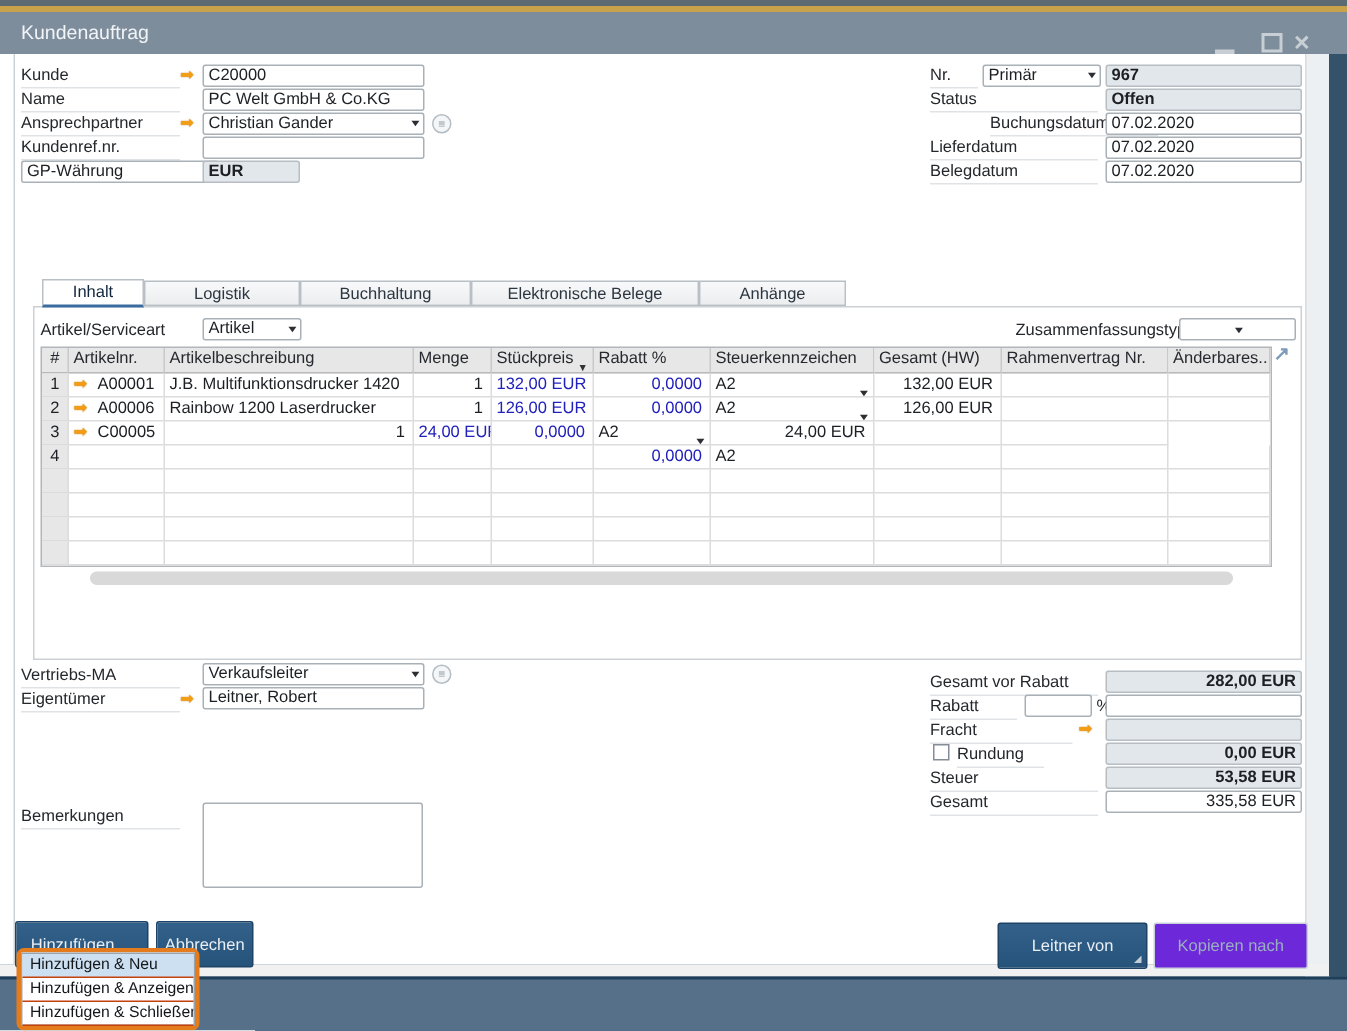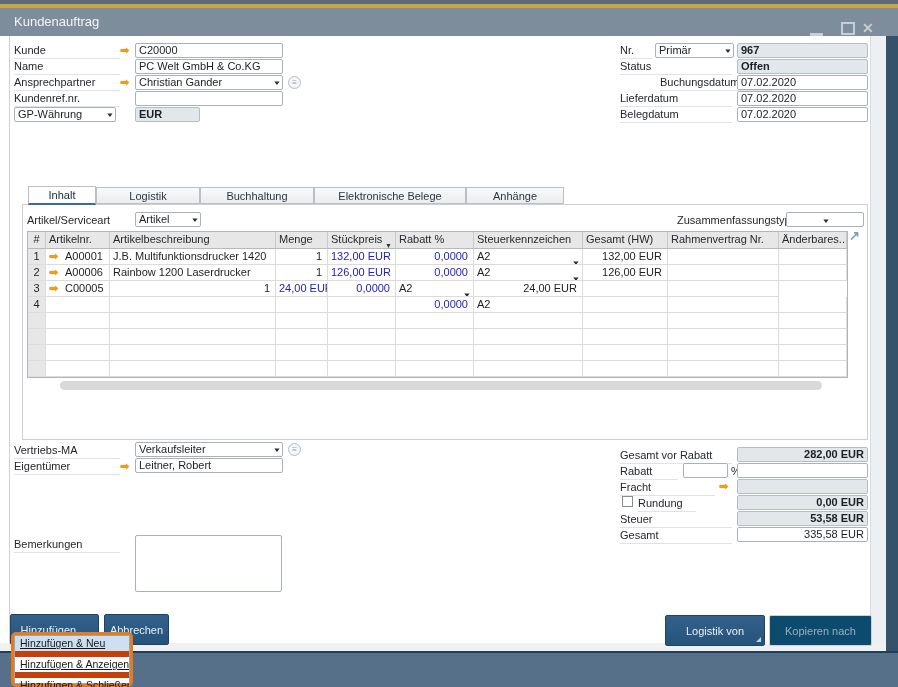--- a/index.html
+++ b/index.html
@@ -49,26 +49,26 @@
   .td.blue{color:#2121bd;}
   .cell-flex{display:flex;align-items:center;gap:3px;}
   .cell-flex .lnk{position:static;}
   .td .cell-caret{position:absolute;right:3px;top:5px;}
   .hdr-filter::before{content:"▼";font-size:7px;color:#333;}
   .expand{left:849px;top:229px;width:14px;height:14px;color:#7d9cba;font-weight:bold;font-size:13px;line-height:14px;z-index:2;}
   .expand::before{content:"↗";}
   .hscroll{left:60px;top:381px;width:762px;height:9px;background:#d9d9d9;border-radius:5px;}
   
   .btn{position:absolute;height:31px;background:linear-gradient(#33618a,#26537a);color:#e9eff4;display:flex;align-items:center;justify-content:center;border:1px solid #1d4466;border-radius:2px;box-sizing:border-box;}
-  .btn.disabled{background:#0c4a6e;color:#9ab0c0;border-color:#c9d2da;text-align:center;}
+  .btn.disabled{background:#6d28d9;color:#9ab0c0;border-color:#c9d2da;text-align:center;}
   .corner{position:absolute;right:3px;bottom:3px;width:0;height:0;border-left:5px solid transparent;border-bottom:5px solid #c2cdd6;}
   
   .popup{position:absolute;left:11px;top:632px;width:122px;height:55px;border:3px solid #e47c1d;border-radius:5px;background:#fff;box-sizing:border-box;z-index:20;}
   .menu{position:absolute;left:0;top:0;right:0;bottom:0;border:1px solid #9aa4ad;background:#fff;box-sizing:border-box;}
-  .mi{height:15px;line-height:15px;font-size:10.5px;padding-left:5px;border-bottom:6px solid #c2410c;white-space:nowrap;overflow:hidden;color:#14171a;text-decoration:underline;}
+  .mi{height:15px;line-height:15px;font-size:10.5px;padding-left:5px;border-bottom:1px solid #c2410c;white-space:nowrap;overflow:hidden;color:#14171a;}
   .mi.sel{background:#cde0f2;}
   .textarea{position:absolute;box-sizing:border-box;border:1px solid #a9b1b8;background:#fff;border-radius:2px;}
 </style>
 </head>
 <body>
 
 <div class="screen">
 
   <div class="abs top-dark"></div>
   <div class="abs gold"></div>
@@ -96,21 +96,21 @@
   <span class="lnk" style="left:120px;top:76px;"></span>
   <div class="fld dd" style="left:135px;top:75px;width:148px;">
     <span class="val">Christian Gander</span>
     <span class="caret"></span>
   </div>
   <span class="circ" style="left:288px;top:76px;"></span>
 
   <div class="lbl" style="left:14px;top:92px;width:106px;">Kundenref.nr.</div>
   <div class="fld" style="left:135px;top:91px;width:148px;"></div>
 
-  <div class="fld dd" style="left:14px;top:107px;width:102px;">
+  <div class="fld dd" style="left:14px;top:107px;width:132px;">
     <span class="val">GP-Währung</span>
     <span class="caret"></span>
   </div>
   <div class="fld ro" style="left:135px;top:107px;width:65px;">EUR</div>
 
   <div class="lbl" style="left:620px;top:44px;width:32px;">Nr.</div>
   <div class="fld dd" style="left:655px;top:43px;width:79px;">
     <span class="val">Primär</span>
     <span class="caret"></span>
   </div>
@@ -313,21 +313,21 @@
   <div class="fld num-r" style="left:737px;top:527px;width:131px;">335,58 EUR</div>
 
   <div class="btn" style="left:10px;top:614px;width:89px;">
     <span>Hinzufügen ...</span>
     <span class="corner"></span>
   </div>
   <div class="btn" style="left:104px;top:614px;width:65px;">
     <span>Abbrechen</span>
   </div>
   <div class="btn" style="left:665px;top:615px;width:100px;">
-    <span>Logistik von</span>
+    <span>Leitner von</span>
     <span class="corner"></span>
   </div>
   <div class="btn disabled" style="left:769px;top:615px;width:103px;">
     <span>Kopieren nach</span>
   </div>
 
   <div class="popup">
     <div class="menu">
       <div class="mi sel">Hinzufügen &amp; Neu</div>
       <div class="mi">Hinzufügen &amp; Anzeigen</div>

